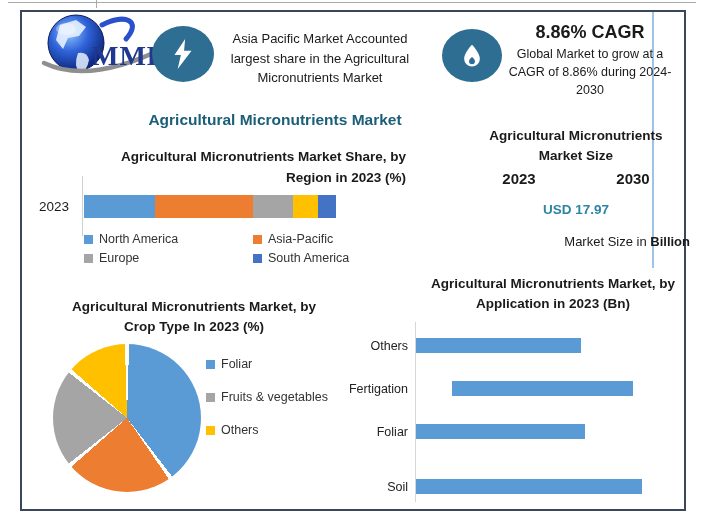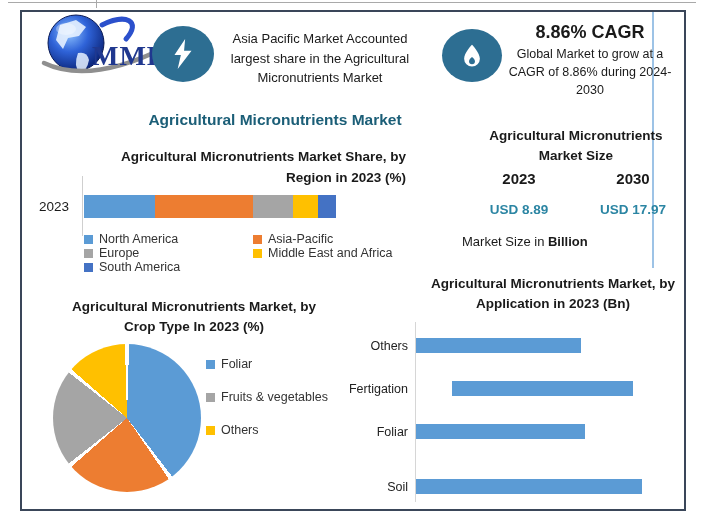--- a/index.html
+++ b/index.html
@@ -25,32 +25,32 @@
               font-size:15.5px;font-weight:bold;color:#1b5e77;}
 
   
   .rc-title{left:58px;top:147px;width:348px;text-align:right;font-weight:bold;
             font-size:13.5px;line-height:1.55;white-space:pre-line;}
   .rc-cat{left:30px;top:199px;width:48px;font-size:13.5px;text-align:center;}
   .rc-axis{left:82px;top:176px;width:1px;height:60px;background:#cfcfcf;}
   .rc-bar{left:84px;top:195px;width:252px;height:23px;display:flex;}
   .rc-bar div{height:100%;}
   .rc-legend{left:84px;top:232px;width:310px;display:grid;
-             grid-template-columns:169px auto;font-size:12.5px;color:#333;}
+             grid-template-columns:169px auto;row-gap:5px;font-size:12.5px;color:#333;}
   .leg-item{display:flex;align-items:center;}
   .leg-sq{width:9px;height:9px;margin-right:6px;flex:0 0 auto;}
 
   
   .ms-title{left:462px;top:126px;width:228px;text-align:center;font-weight:bold;
             font-size:13.5px;line-height:1.5;white-space:pre-line;}
   .ms-row{left:462px;top:170px;width:228px;display:flex;}
   .ms-row span{flex:1;text-align:center;font-weight:bold;font-size:15px;}
   .ms-vals{top:202px;}
   .ms-vals span{font-size:13.5px;color:#2b85a3;}
-  .ms-note{left:462px;top:234px;width:228px;text-align:left;font-size:13px;}
+  .ms-note{left:462px;top:234px;width:228px;text-align:right;font-size:13px;}
 
   
   .pie-title{left:44px;top:297px;width:300px;text-align:center;font-weight:bold;
              font-size:13.5px;line-height:1.5;white-space:pre-line;}
   .pie{left:53px;top:344px;width:148px;height:148px;border-radius:50%;}
   .pie-legend{left:206px;top:357px;width:135px;font-size:12.5px;color:#333;}
   .pie-legend .leg-item{margin-bottom:19px;}
 
   
   .app-title{left:420px;top:274px;width:266px;text-align:center;font-weight:bold;
@@ -130,37 +130,32 @@
     </div>
     <div class="leg-item">
       <span class="leg-sq" style="background: rgb(237, 125, 49);"></span>
       <span>Asia-Pacific</span>
     </div>
     <div class="leg-item">
       <span class="leg-sq" style="background: rgb(165, 165, 165);"></span>
       <span>Europe</span>
     </div>
     <div class="leg-item">
-      <span class="leg-sq" style="background: rgb(255, 192, 0);"></span>
-      <span>Middle East and Africa</span>
-    </div>
-    <div class="leg-item">
       <span class="leg-sq" style="background: rgb(68, 114, 196);"></span>
       <span>South America</span>
     </div>
   </div>
 
 <div class="abs ms-title">Agricultural Micronutrients
 Market Size</div>
 <div class="abs ms-row">
   <span>2023</span>
   <span>2030</span>
 </div>
 <div class="abs ms-row ms-vals">
-  <span>USD 8.89</span>
   <span>USD 17.97</span>
 </div>
 <div class="abs ms-note">
   <span>Market Size in </span><b>Billion</b>
 </div>
 
 <div class="abs pie-title">Agricultural Micronutrients Market, by
 Crop Type In 2023 (%)</div>
 <div class="abs pie" id="pie" style="background: conic-gradient(rgb(255, 255, 255) 0%, rgb(255, 255, 255) 0.45%, rgb(91, 155, 213) 0.45%, rgb(91, 155, 213) 39.55%, rgb(255, 255, 255) 39.55%, rgb(255, 255, 255) 40%, rgb(255, 255, 255) 40%, rgb(255, 255, 255) 40.45%, rgb(237, 125, 49) 40.45%, rgb(237, 125, 49) 63.55%, rgb(255, 255, 255) 63.55%, rgb(255, 255, 255) 64%, rgb(255, 255, 255) 64%, rgb(255, 255, 255) 64.45%, rgb(165, 165, 165) 64.45%, rgb(165, 165, 165) 85.55%, rgb(255, 255, 255) 85.55%, rgb(255, 255, 255) 86%, rgb(255, 255, 255) 86%, rgb(255, 255, 255) 86.45%, rgb(255, 192, 0) 86.45%, rgb(255, 192, 0) 99.55%, rgb(255, 255, 255) 99.55%, rgb(255, 255, 255) 100%);"></div>
 <div class="abs pie-legend" id="pie-legend">

